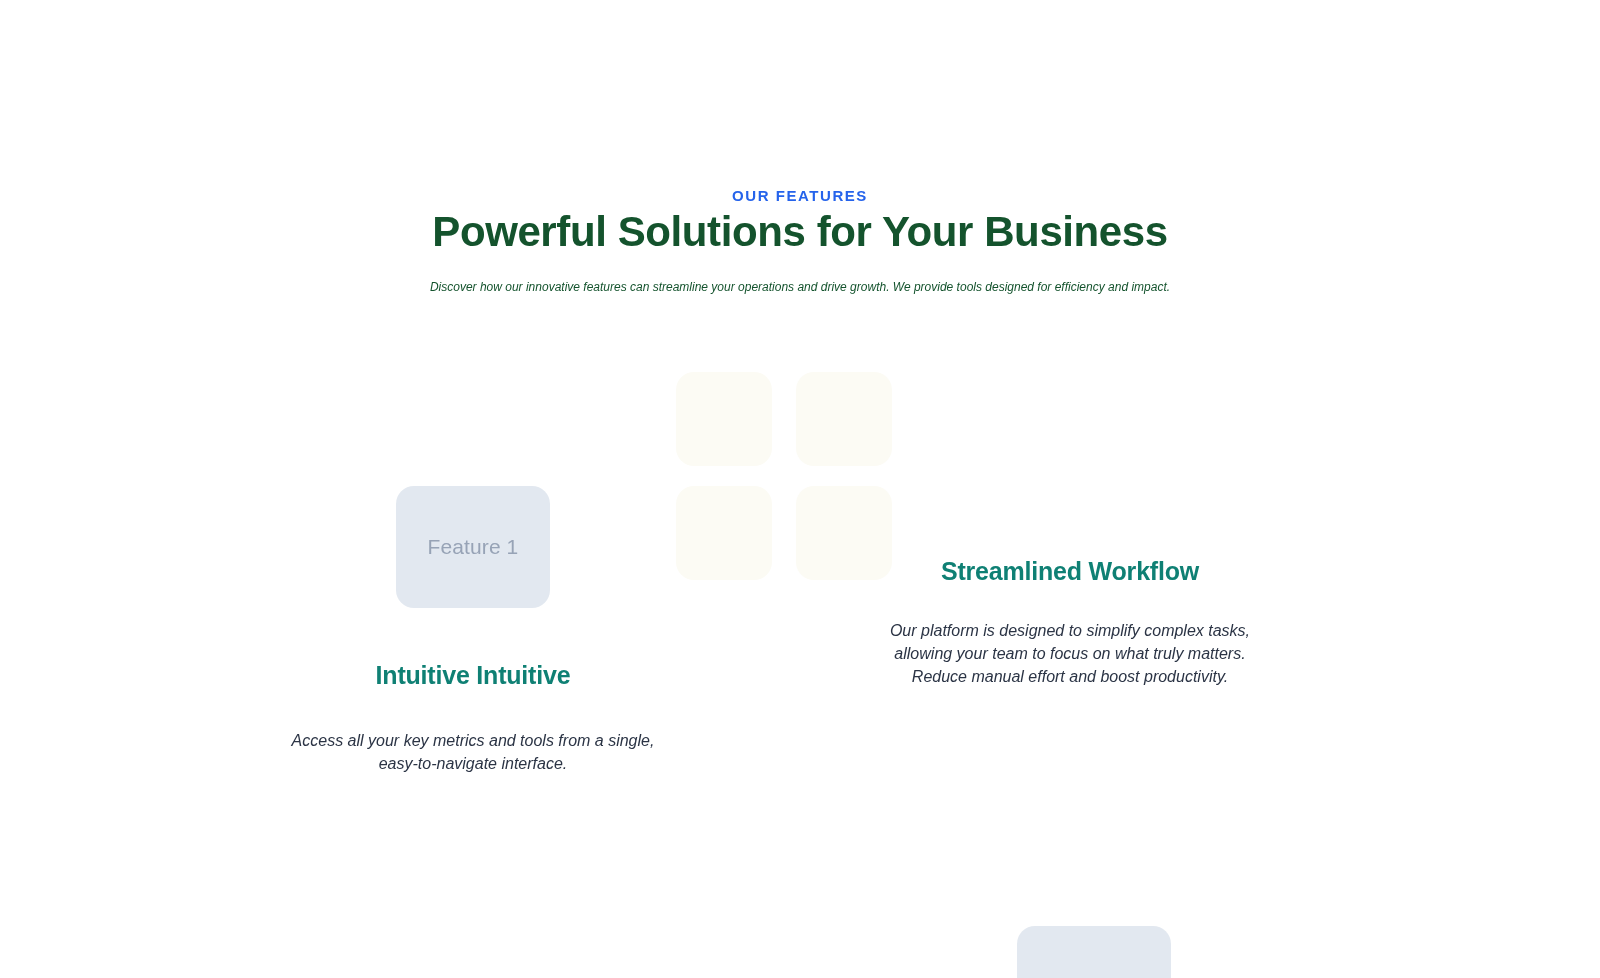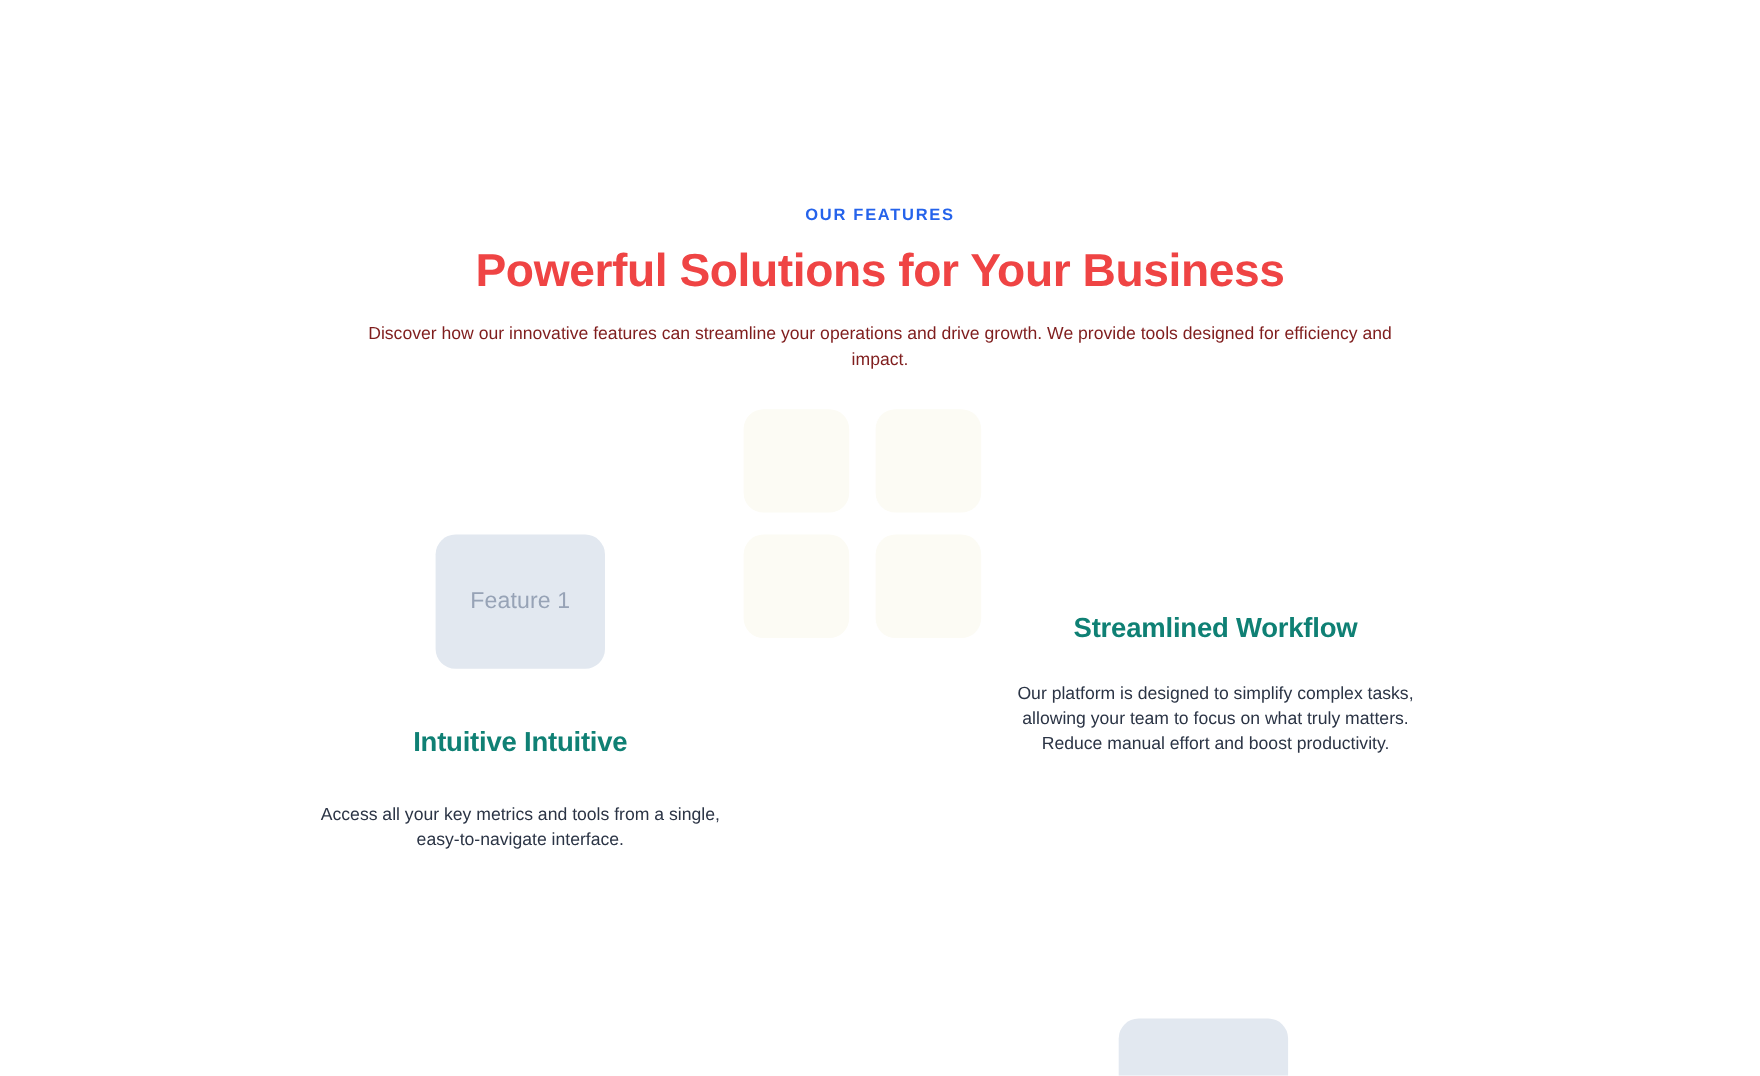--- a/index.html
+++ b/index.html
@@ -38,35 +38,35 @@
   .eyebrow {
     font-size: 15px;
     font-weight: 700;
     letter-spacing: 1.55px;
     color: #2563eb;
     text-transform: uppercase;
     line-height: 1.5;
   }
 
   .headline {
-    margin-top: 14px;
     font-size: 42px;
     font-weight: 700;
-    color: #ef4444;
+    color: #14532d;
     letter-spacing: -0.4px;
     line-height: 1.15;
   }
 
   .subtitle {
     margin: 22px auto 0;
     width: 960px;
-    font-size: 16px;
+    font-size: 12px;
     font-weight: 400;
-    color: #7f1d1d;
+    color: #14532d;
     line-height: 1.5;
+    font-style: italic;
   }
 
   
   .deco-grid {
     position: absolute;
     left: 676px;
     top: 372px;
     width: 216px;
     height: 208px;
     display: grid;
@@ -111,38 +111,39 @@
     color: #0f8074;
     letter-spacing: -0.2px;
     line-height: 1.2;
   }
 
   .feature-body {
     font-size: 16px;
     font-weight: 400;
     color: #2b3445;
     line-height: 1.45;
+    font-style: italic;
   }
 
   
   .feature--left {
     left: 273px;
     top: 486px;
     width: 400px;
   }
   .feature--left .feature-media {
     width: 154px;
     height: 122px;
   }
   .feature--left .feature-title { margin-top: 52px; }
   .feature--left .feature-body  { margin-top: 39px; }
 
   
   .feature--right {
-    left: 905px;
+    left: 870px;
     top: 556px;
     width: 400px;
   }
   .feature--right .feature-body { margin-top: 33px; }
 
   
   .feature-media--below-fold {
     position: absolute;
     left: 1017px;
     top: 926px;

